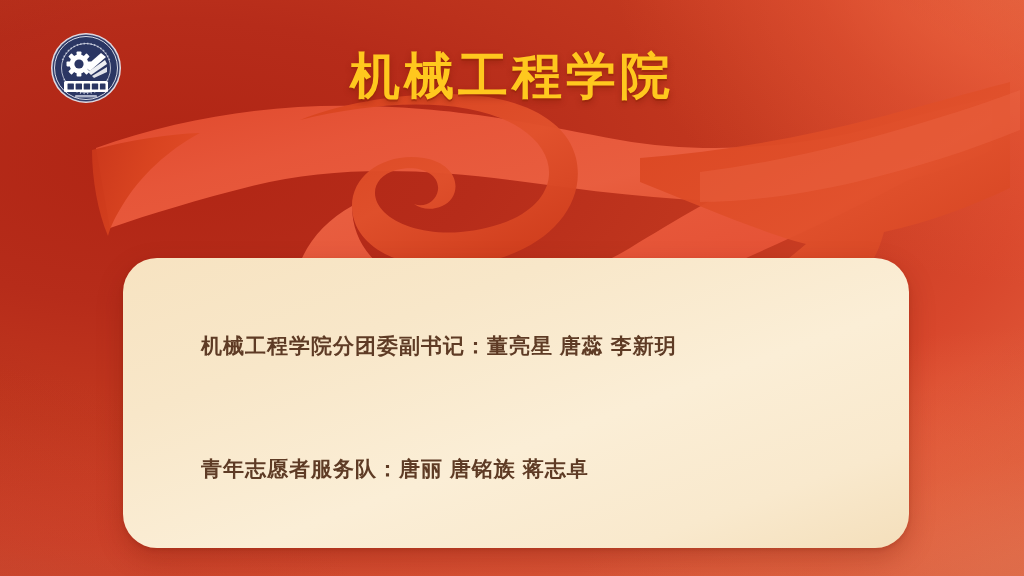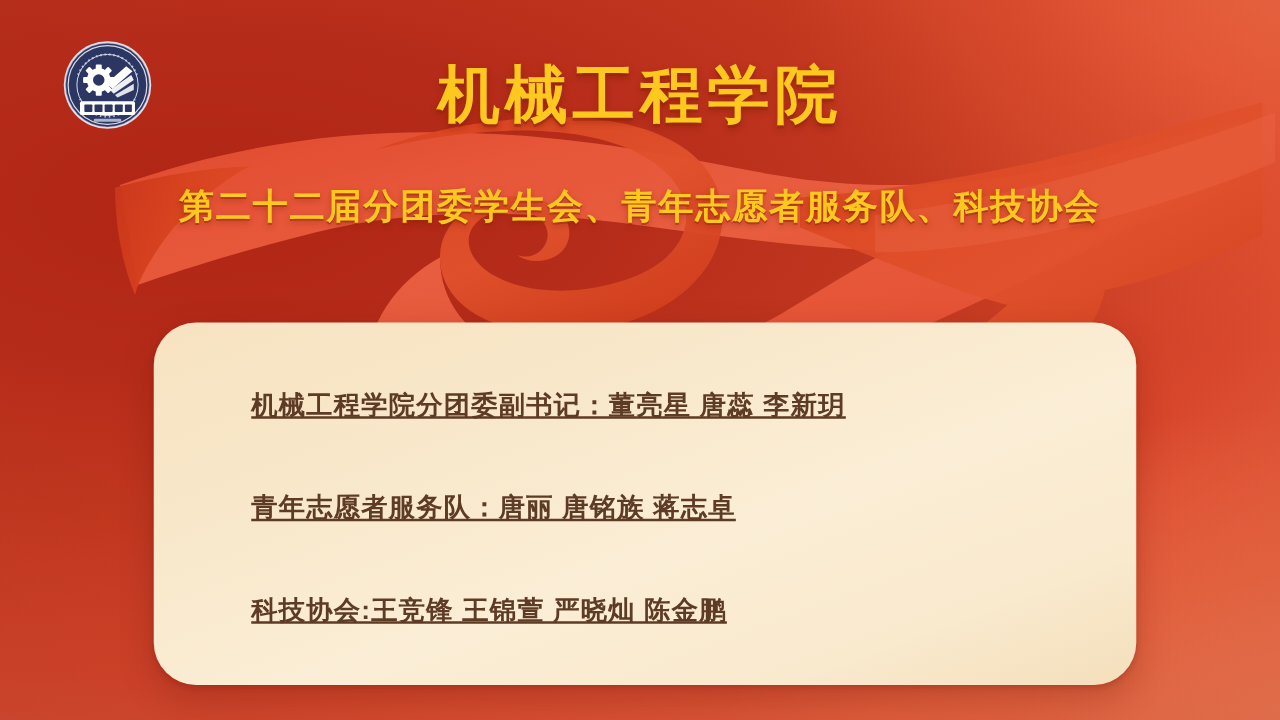--- a/index.html
+++ b/index.html
@@ -122,21 +122,20 @@
     flex-direction: column;
     justify-content: space-around;
   }
   .card-line {
     font-size: 21px;
     font-weight: bold;
     letter-spacing: 1px;
     color: #5e3b25;
     line-height: 30px;
     white-space: nowrap;
-    text-decoration: underline;
   }
 </style>
 </head>
 <body>
 
 <div id="stage">
 
   <div class="bg-base"></div>
   <div class="bg-glow-br"></div>
   <div class="bg-glow-tr"></div>
@@ -255,24 +254,22 @@
         </g>
         <rect x="26" y="64" width="22" height="2.4" rx="1" fill="#cfd4e4" opacity="0.8"></rect>
       </g>
       <circle cx="37" cy="37" r="33.5" fill="none" stroke="#9aa2bf" stroke-width="0.7" opacity="0.5"></circle>
     </svg>
   </div>
 
   <div class="title-main">机械工程学院</div>
 
   <div class="subtitle">
-    <div>第二十二届分团委学生会、青年志愿者服务队、科技协会</div>
   </div>
 
   <div class="card">
     <div class="card-lines">
       <div class="card-line">机械工程学院分团委副书记：董亮星  唐蕊  李新玥</div>
       <div class="card-line">青年志愿者服务队：唐丽  唐铭族  蒋志卓</div>
-      <div class="card-line">科技协会:王竞锋  王锦萱  严晓灿  陈金鹏</div>
     </div>
   </div>
 
 </div>
 
 </body></html>

